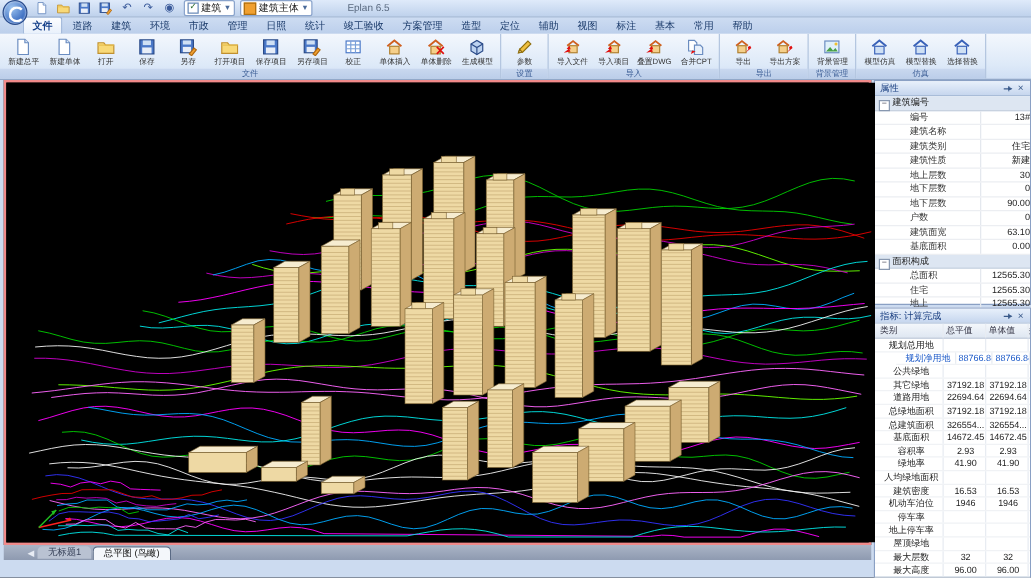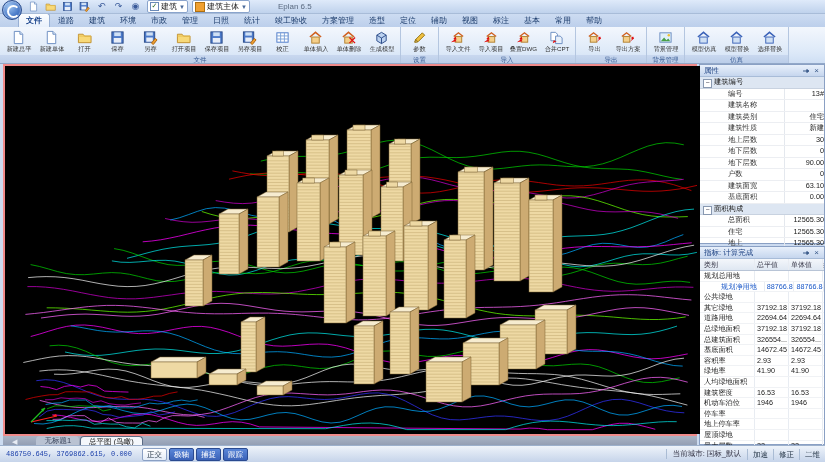--- a/index.html
+++ b/index.html
@@ -29,41 +29,41 @@
   .ritem{width:31px;display:flex;flex-direction:column;align-items:center;gap:0px;padding-top:1px;border:1px solid transparent;border-radius:2px;}
   .ritem svg{width:15px;height:15px;}
   .rlabel{font-size:6.5px;color:#333;white-space:nowrap;transform:scale(.95);}
   .rband{height:9px;background:linear-gradient(#c9d8ef,#b9cce8);color:#3a5c94;font-size:6.5px;text-align:center;line-height:9px;}
   
   .main{flex:1;display:flex;padding-left:3px;background:#ccdbf0;min-height:0;}
   .leftcol{flex:1;display:flex;flex-direction:column;min-width:0;}
   .canvas-wrap{height:368px;border:2px solid #f08a8a;background:#000;position:relative;}
   .canvas-wrap svg{display:block;}
   
-  .sheetbar{height:12px;background:linear-gradient(#aab4c6,#8e9ab0);display:flex;align-items:flex-end;padding-left:8px;gap:16px;}
+  .sheetbar{height:12px;background:linear-gradient(#aab4c6,#8e9ab0);display:flex;align-items:flex-end;padding-left:18px;}
   .shnav{color:#e8ecf4;font-size:7px;padding:0 3px 1px 1px;}
   .shtab{font-size:7.5px;padding:0 8px;height:10px;line-height:10px;border-radius:4px 4px 0 0;margin-right:1px;}
   .shtab.active{background:#f4f7fb;border:1px solid #5a6a84;border-bottom:none;color:#111;}
   .shtab.inactive{background:#b9c2d2;color:#39435a;}
   
   .side{width:126px;display:flex;flex-direction:column;margin-left:2px;}
   .panel{background:#fff;border:1px solid #8aa0c4;display:flex;flex-direction:column;min-height:0;}
   .panel.prop{height:178px;margin-bottom:2px;}
   .panel.ind{flex:1;}
   .phead{height:12px;background:linear-gradient(#e8f0fb,#c6d6ee);display:flex;align-items:flex-end;padding:0 2px 0 4px;color:#1a3f80;font-size:7.5px;border-bottom:1px solid #a8bcd8;}
   .phead .sp{flex:1;}
   .phico{width:9px;height:9px;display:flex;align-items:center;justify-content:center;color:#3a5a8a;font-size:8px;line-height:1;border:1px solid transparent;}
   .ptable{font-size:7.3px;}
   .psec{height:10.5px;line-height:10.5px;background:#dde6f2;color:#222;padding-left:3px;border-bottom:1px solid #c8d2e0;}
   .psec .minus{display:inline-block;width:7px;height:7px;border:1px solid #8898b0;background:#fff;line-height:5px;text-align:center;font-size:7px;color:#445;margin-right:2px;vertical-align:-1px;}
   .prow{display:flex;height:10.5px;line-height:10.5px;border-bottom:1px solid #eceef2;}
   .plabel{width:56px;padding-left:28px;color:#333;border-right:1px solid #e4e8ee;white-space:nowrap;overflow:hidden;}
   .pval{flex:1;padding-left:3px;color:#222;white-space:nowrap;overflow:hidden;text-align:right;}
   .icolhead{display:flex;height:11px;line-height:11px;background:linear-gradient(#f4f7fb,#dfe7f2);border-bottom:1px solid #b8c4d6;font-size:7px;color:#334;}
-  .irow{display:flex;height:9.6px;line-height:9.6px;font-size:7.2px;border-bottom:1px solid #f0f2f5;}
+  .irow{display:flex;height:9.6px;line-height:9.6px;font-size:7.2px;border-bottom:1px solid #f0f2f5;text-align:center;}
   .ic0{width:50px;padding-left:4px;border-right:1px solid #e8ecf2;white-space:nowrap;overflow:hidden;}
   .ic1,.ic2{width:31px;padding-left:2px;border-right:1px solid #e8ecf2;white-space:nowrap;overflow:hidden;}
   .ic3{flex:1;white-space:nowrap;overflow:hidden;}
   .irow.hl{color:#1a58c8;margin-left:17px;}
   .ifill{flex:1;}
   .hscroll{height:8px;background:#e8ecf2;border-top:1px solid #c8d0dc;display:flex;align-items:center;}
   
   .statusbar{height:16px;background:linear-gradient(#eef3fa,#c6d4ea);border-top:1px solid #9cb0cc;display:flex;align-items:center;font-size:7.5px;}
   .coords{width:128px;padding-left:6px;color:#1a3faa;font-family:"Liberation Mono","DejaVu Sans Mono",monospace;font-size:7px;white-space:nowrap;}
   .stoggles{display:flex;gap:2px;margin-left:8px;}
@@ -764,29 +764,13 @@
         <div class="ifill"></div>
         <div class="hscroll">
 
           <span class="ifill"></span>
 
         </div>
       </section>
     </div>
   </div>
 
-  <div class="statusbar">
-    <span class="coords">486750.645, 3769862.615, 0.000</span>
-    <span class="stoggles" id="stoggles">
-        <span class="stog">正交</span>
-        <span class="stog on">极轴</span>
-        <span class="stog on">捕捉</span>
-        <span class="stog on">跟踪</span>
-      </span>
-    <span class="ssp"></span>
-    <span class="scity">当前城市: 国标_默认</span>
-    <span id="sbtns" style="display:flex;">
-        <span class="sbtn">加速</span>
-        <span class="sbtn">修正</span>
-        <span class="sbtn">二维</span>
-      </span>
-  </div>
 </div>
 
 </body></html>

